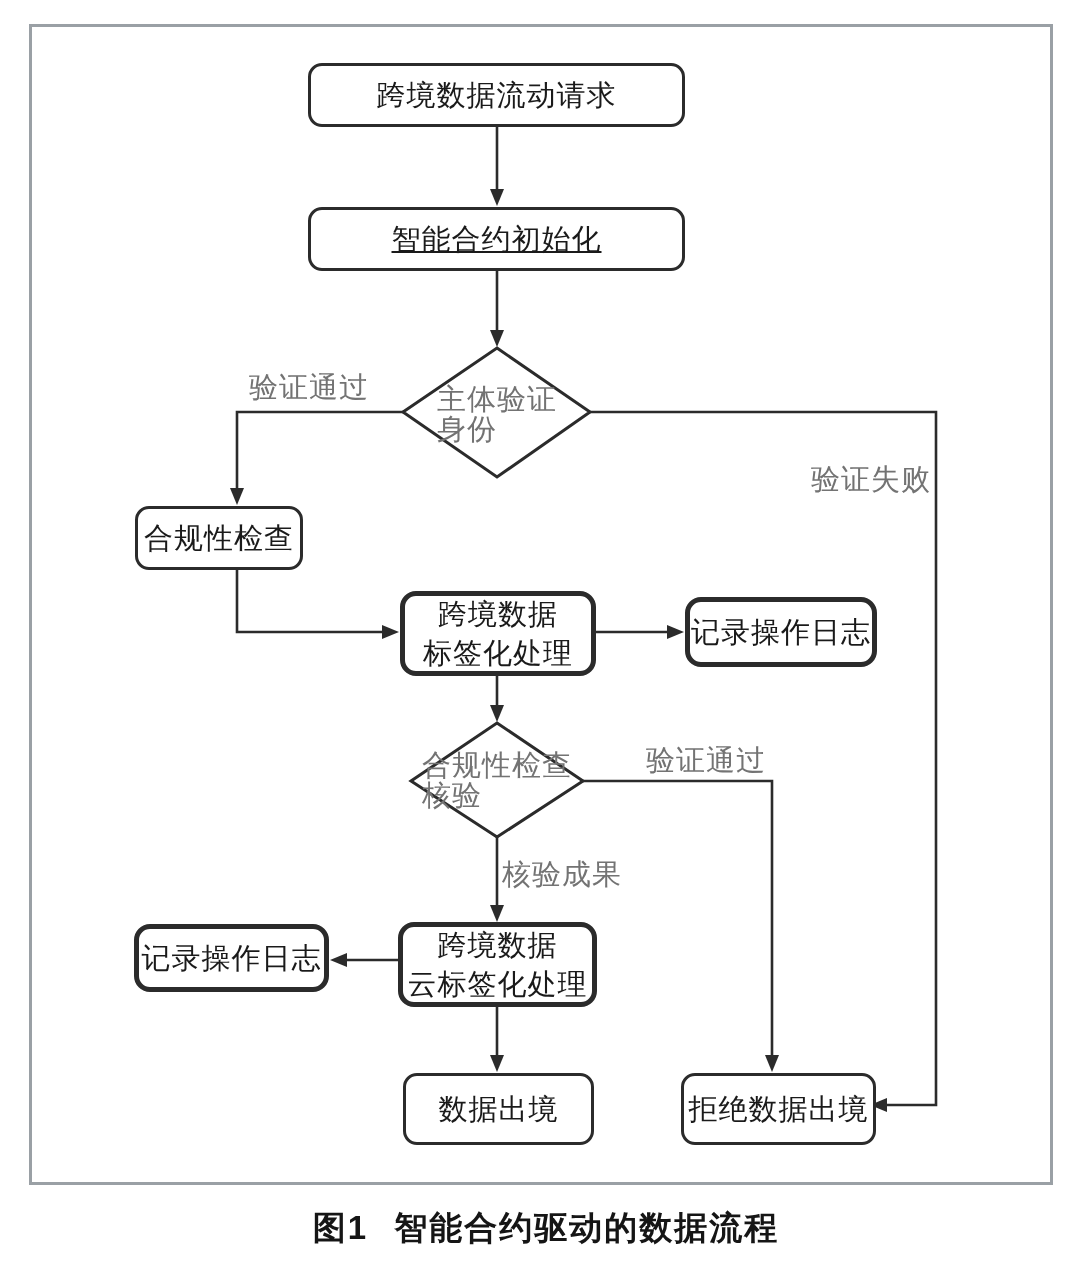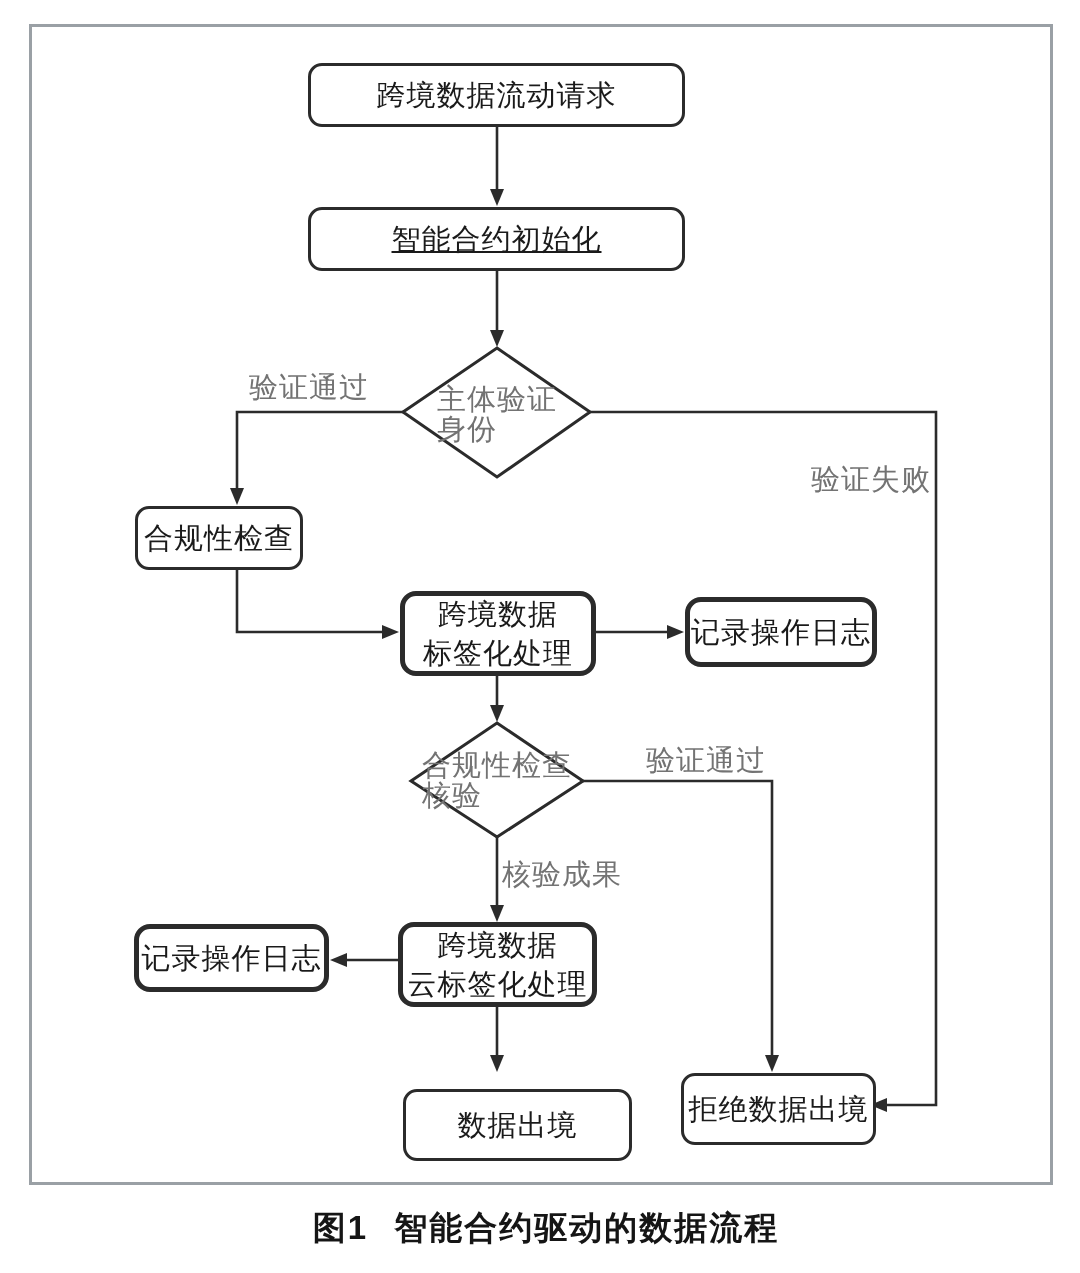--- a/index.html
+++ b/index.html
@@ -99,21 +99,21 @@
 <div class="node thick" style="left:685px;top:597px;width:192px;height:70px;">记录操作日志</div>
 
 <div class="dlabel" style="left:407px;top:740px;width:180px;height:80px;">合规性检查
 核验</div>
 
 <div class="node thick" style="left:398px;top:922px;width:199px;height:85px;">跨境数据
 云标签化处理</div>
 
 <div class="node thick" style="left:134px;top:924px;width:195px;height:68px;">记录操作日志</div>
 
-<div class="node" style="left:403px;top:1073px;width:229px;height:72px;margin-top:16px;">数据出境</div>
+<div class="node" style="left:403px;top:1073px;width:191px;height:72px;">数据出境</div>
 
 <div class="node" style="left:681px;top:1073px;width:195px;height:72px;">拒绝数据出境</div>
 
 <div class="elabel" style="left:214px;top:371px;">验证通过</div>
 
 <div class="elabel" style="left:776px;top:463px;text-align:center;">验证失败</div>
 
 <div class="elabel" style="left:611px;top:744px;">验证通过</div>
 
 <div class="elabel" style="left:467px;top:858px;">核验成果</div>

